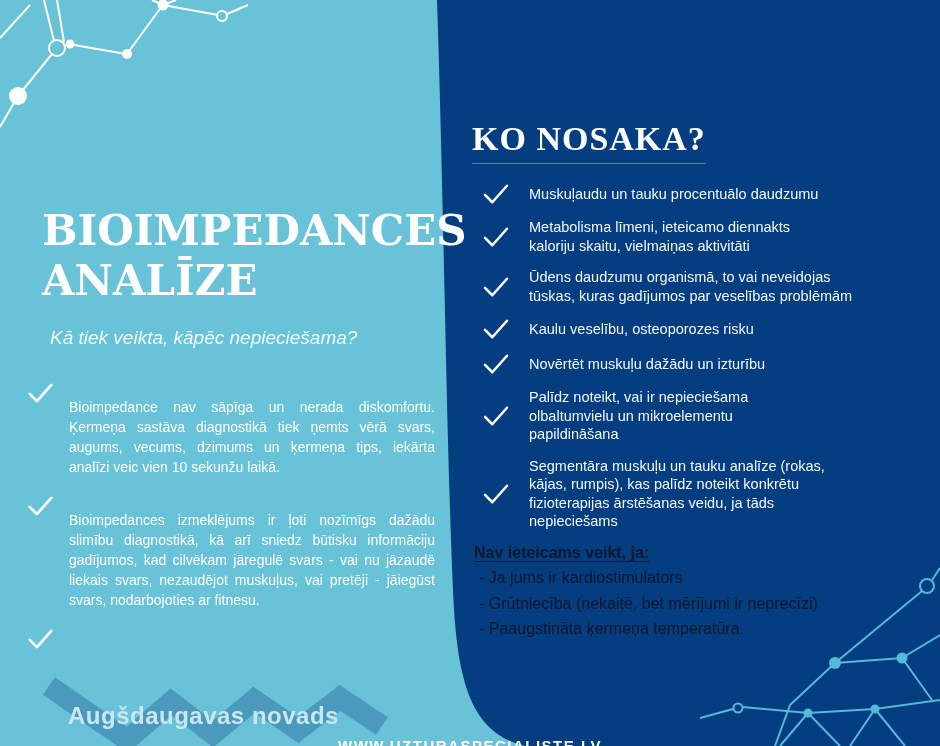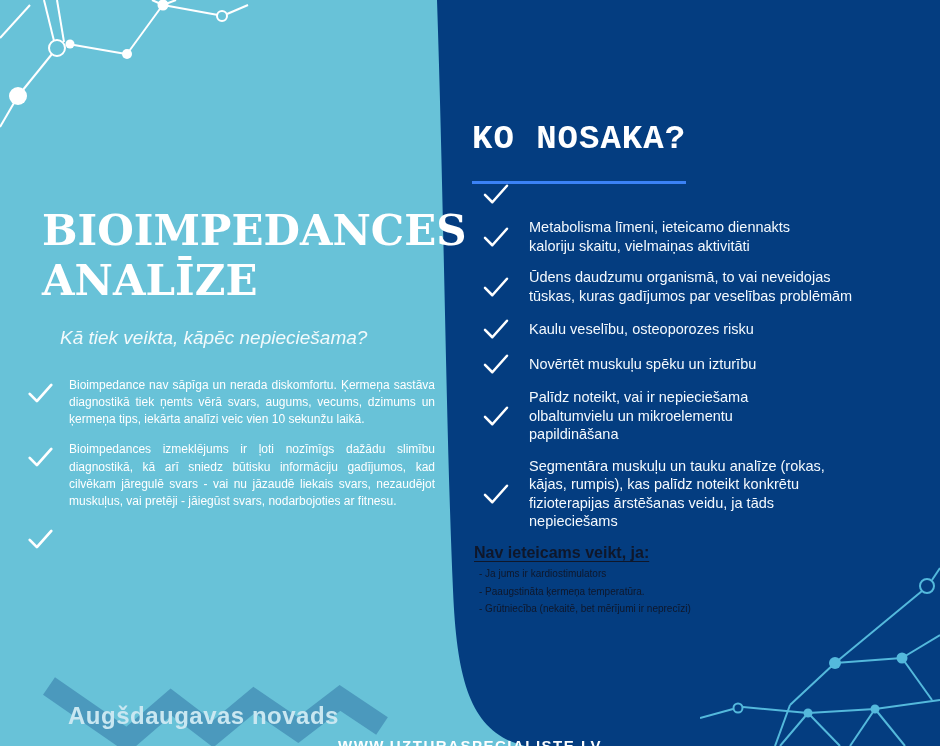--- a/index.html
+++ b/index.html
@@ -14,67 +14,68 @@
   .abs{position:absolute;}
 
   
   .left-title{
     left:42px;top:206px;width:420px;
     font-family:"DejaVu Serif","Liberation Serif",serif;
     font-weight:bold;color:#ffffff;
     font-size:42px;line-height:1.18;letter-spacing:0px;
   }
   .left-subtitle{
-    left:60px;top:327px;width:400px;
+    left:50px;top:327px;width:400px;
     font-style:italic;color:#f2fafc;
     font-size:19px;
   }
   .left-bullets{
     left:27px;top:377px;width:412px;
   }
   .l-item{display:flex;gap:15px;margin-bottom:13px;align-items:flex-start;}
   .l-item .check{flex:0 0 27px;margin-top:5px;}
   .l-item .l-text{
     width:366px;color:#ffffff;
-    font-size:12px;line-height:1.43;
+    font-size:14px;line-height:1.43;
     text-align:justify;
+    margin-top:20px;
   }
   .region-label{
     left:68px;top:702px;
     color:#c9e7f1;font-weight:bold;font-size:24px;letter-spacing:0.5px;
   }
 
   
   .right-title{
     left:472px;top:120px;
-    font-family:Liberation Mono, monospace;
+    font-family:Liberation Serif, serif;
     font-weight:bold;color:#ffffff;
     font-size:34px;letter-spacing:1px;
-    border-bottom:3px solid #3b82f6;
-    padding-bottom:23px;
+    border-bottom:1px solid #3b82f6;
+    padding-bottom:5px;
   }
   .right-bullets{
     left:474px;top:183px;width:386px;
   }
   .r-item{display:flex;gap:19px;align-items:center;margin-bottom:13px;padding-left:8px;}
   .r-item .check{flex:0 0 28px;}
   .r-item .r-text{
     color:#f4f9fd;font-size:14.5px;line-height:1.28;
     white-space:pre-line;
   }
   .contra{
     margin-top:13px;width:378px;color:#0f172a;
   }
   .contra-heading{
     font-weight:bold;font-size:16px;
     text-decoration:underline;text-underline-offset:3px;
     margin-bottom:5px;
   }
   .contra-item{
-    font-size:10px;line-height:1.35;
+    font-size:16px;line-height:1.35;
     text-align:justify;padding-left:5px;
     margin-bottom:4px;
   }
 
   
   .website{
     left:0;top:737px;width:940px;text-align:center;
     color:#ffffff;font-weight:bold;font-size:15px;letter-spacing:1.5px;
   }
 </style>
@@ -173,20 +174,21 @@
   <div class="abs region-label">Augšdaugavas novads</div>
 
   <div class="abs right-title">KO NOSAKA?</div>
 
   <div class="abs right-bullets">
 
     <div class="r-item">
       <svg class="check" width="28" height="22" viewBox="0 0 30 24">
         <polyline points="3,13 11,21 27,3" fill="none" stroke="#ffffff" stroke-width="2.8" stroke-linecap="round" stroke-linejoin="round"></polyline>
       </svg>
+      <div class="r-text">Muskuļaudu un tauku  procentuālo daudzumu</div>
     </div>
 
     <div class="r-item">
       <svg class="check" width="28" height="22" viewBox="0 0 30 24">
         <polyline points="3,13 11,21 27,3" fill="none" stroke="#ffffff" stroke-width="2.8" stroke-linecap="round" stroke-linejoin="round"></polyline>
       </svg>
       <div class="r-text">Metabolisma līmeni, ieteicamo diennakts
 kaloriju skaitu, vielmaiņas aktivitāti</div>
     </div>
 
@@ -203,21 +205,21 @@
         <polyline points="3,13 11,21 27,3" fill="none" stroke="#ffffff" stroke-width="2.8" stroke-linecap="round" stroke-linejoin="round"></polyline>
       </svg>
       <div class="r-text">Kaulu veselību, osteoporozes risku</div>
     </div>
 
 
     <div class="r-item">
       <svg class="check" width="28" height="22" viewBox="0 0 30 24">
         <polyline points="3,13 11,21 27,3" fill="none" stroke="#ffffff" stroke-width="2.8" stroke-linecap="round" stroke-linejoin="round"></polyline>
       </svg>
-      <div class="r-text">Novērtēt muskuļu spēku un izturību</div>
+      <div class="r-text">Novērtēt muskuļu dažādu un izturību</div>
     </div>
 
     <div class="r-item">
       <svg class="check" width="28" height="22" viewBox="0 0 30 24">
         <polyline points="3,13 11,21 27,3" fill="none" stroke="#ffffff" stroke-width="2.8" stroke-linecap="round" stroke-linejoin="round"></polyline>
       </svg>
       <div class="r-text">Palīdz noteikt, vai ir nepieciešama
 olbaltumvielu un mikroelementu
 papildināšana</div>
     </div>
@@ -228,21 +230,21 @@
       </svg>
       <div class="r-text">Segmentāra muskuļu un tauku analīze (rokas,
 kājas, rumpis), kas palīdz noteikt konkrētu
 fizioterapijas ārstēšanas veidu, ja tāds
 nepieciešams</div>
     </div>
 
     <div class="contra">
       <div class="contra-heading">Nav ieteicams veikt, ja:</div>
       <div class="contra-item">- Ja jums ir kardiostimulators</div>
+      <div class="contra-item">- Grūtniecība (nekaitē, bet mērījumi ir neprecīzi)</div>
       <div class="contra-item">- Paaugstināta ķermeņa temperatūra.</div>
-      <div class="contra-item">- Grūtniecība (nekaitē, bet mērījumi ir neprecīzi)</div>
     </div>
 
   </div>
 
   <div class="abs website">WWW.UZTURASPECIALISTE.LV</div>
 
 </div>
 
 </body></html>

